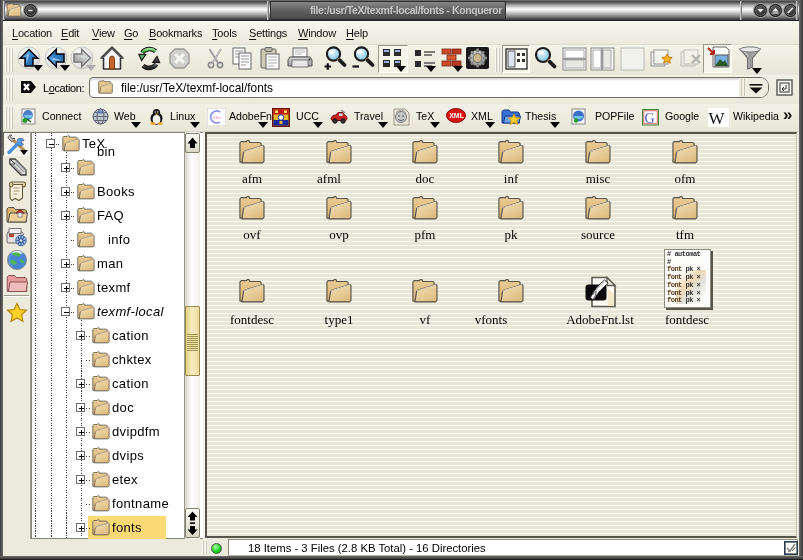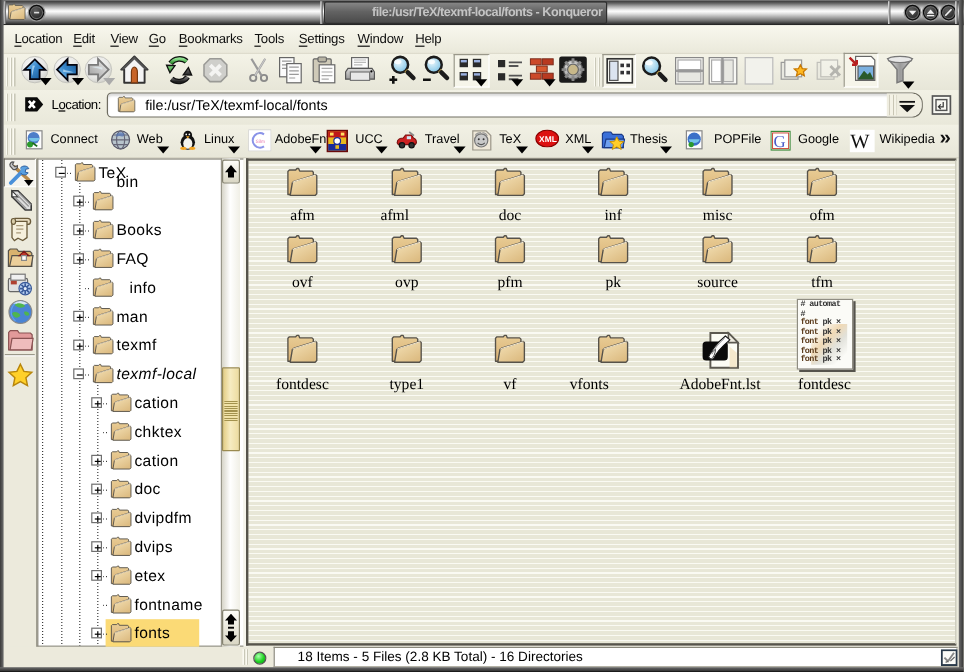--- a/index.html
+++ b/index.html
@@ -848,21 +848,21 @@
 <b style="color:#5a3a1a">font</b> pk ×
 <b style="color:#5a3a1a">font</b> pk ×
 <b style="color:#5a3a1a">font</b> pk ×
 <b style="color:#5a3a1a">font</b> pk ×
 <b style="color:#5a3a1a">font</b> pk ×</div>
 <div class="abs ilabel" style="left:642px;top:312px;width:90px">fontdesc</div>
 <div class="abs" id="status"></div>
 <div class="abs grip" style="left:202px;top:541px;height:13px;width:6px"></div>
 <div class="abs" style="left:228px;top:539px;width:570px;height:17px;background:#fff;border:1px solid #b4b2a6;border-top-color:#8a887c;border-left-color:#8a887c"></div>
 <div class="abs" style="left:211px;top:543px;width:11px;height:11px;border-radius:50%;background:radial-gradient(circle at 38% 32%,#aaffae,#1ed321 55%,#0a9a12);border:1px solid #555"></div>
-<div class="abs" style="left:248px;top:542px;font-size:11.3px">18 Items - 5 Files (2.8 KB Total) - 16 Directories</div>
+<div class="abs" style="left:248px;top:542px;font-size:11.3px">18 Items - 3 Files (2.8 KB Total) - 16 Directories</div>
 <div class="abs" style="left:784px;top:541px">
     <svg width="14" height="14">
       <rect x="0.8" y="0.8" width="12.4" height="12.4" fill="#fcfcf8" stroke="#2a3a4a" stroke-width="1.6"></rect>
       <path d="M3 7 L6 10 L11 3" stroke="#888" stroke-width="1.6" fill="none"></path>
       <path d="M8 10 L11.5 6.5 M4 11 l2-1" stroke="#666" stroke-width="1" fill="none"></path>
     </svg>
   </div>
 <div class="abs" id="bl"></div>
 <div class="abs" id="br"></div>
 <div class="abs" id="bb"></div>

